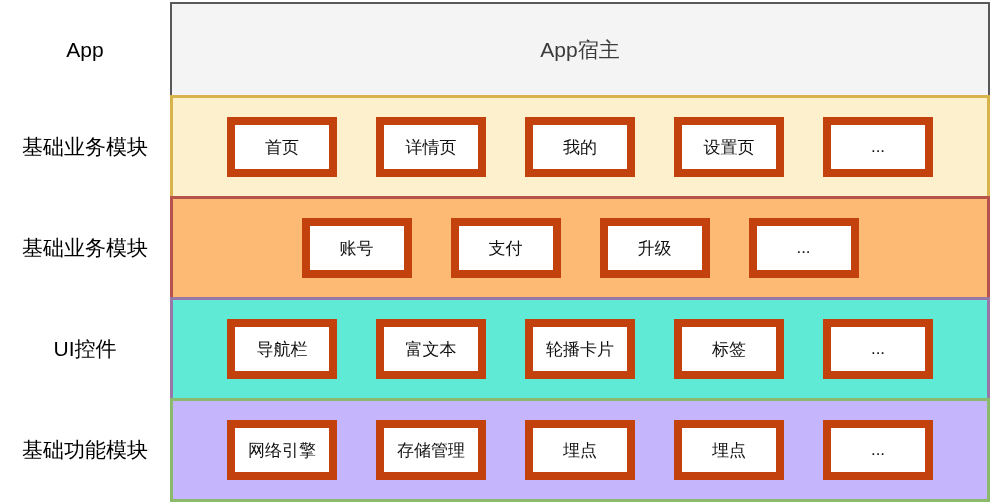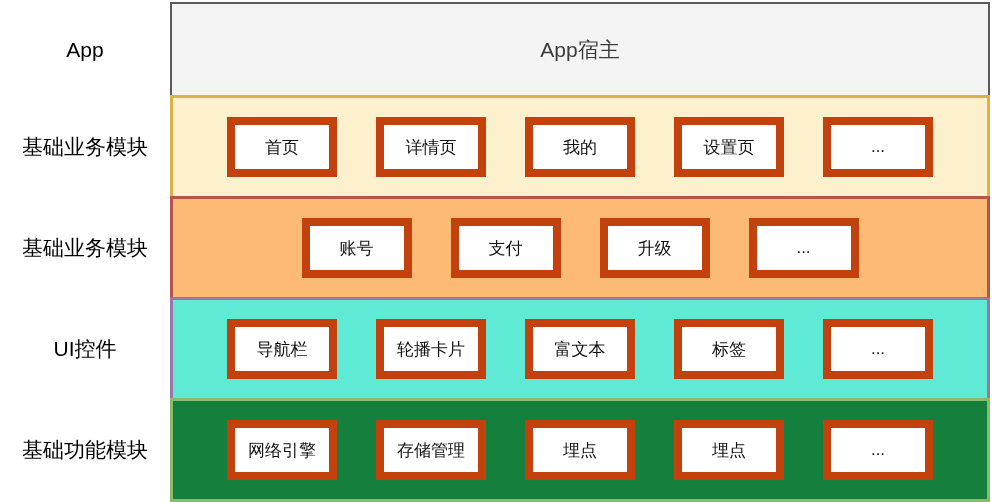--- a/index.html
+++ b/index.html
@@ -98,29 +98,29 @@
           <div class="module-box">账号</div>
           <div class="module-box">支付</div>
           <div class="module-box">升级</div>
           <div class="module-box">...</div>
         </div>
       </div>
       <div class="row layer-row">
         <div class="row-label">UI控件</div>
         <div class="band layer-band" style="background: #5eead4; border-color: rgb(150, 119, 168);">
           <div class="module-box">导航栏</div>
+          <div class="module-box">富文本</div>
           <div class="module-box">轮播卡片</div>
-          <div class="module-box">富文本</div>
           <div class="module-box">标签</div>
           <div class="module-box">...</div>
         </div>
       </div>
       <div class="row layer-row">
         <div class="row-label">基础功能模块</div>
-        <div class="band layer-band" style="background: #15803d; border-color: rgb(138, 186, 109);">
+        <div class="band layer-band" style="background: #c4b5fd; border-color: rgb(138, 186, 109);">
           <div class="module-box">网络引擎</div>
           <div class="module-box">存储管理</div>
           <div class="module-box">埋点</div>
           <div class="module-box">埋点</div>
           <div class="module-box">...</div>
         </div>
       </div>
     </div>
 </div>
 

